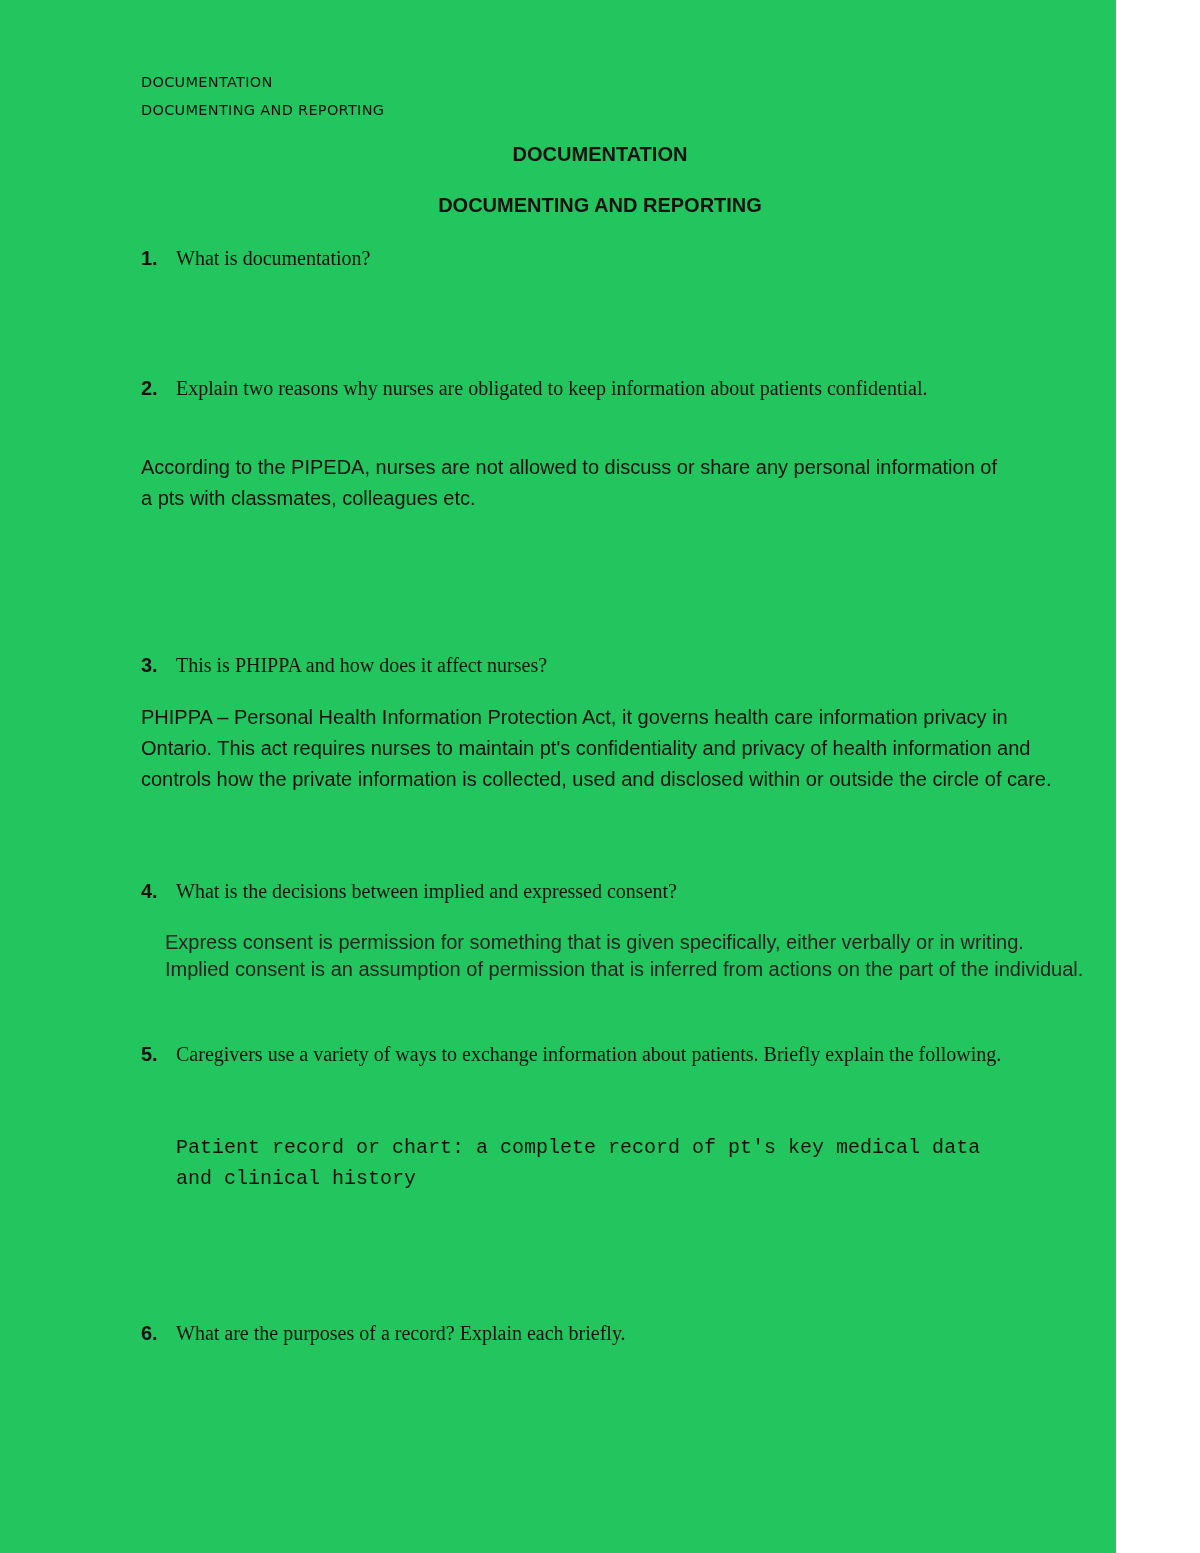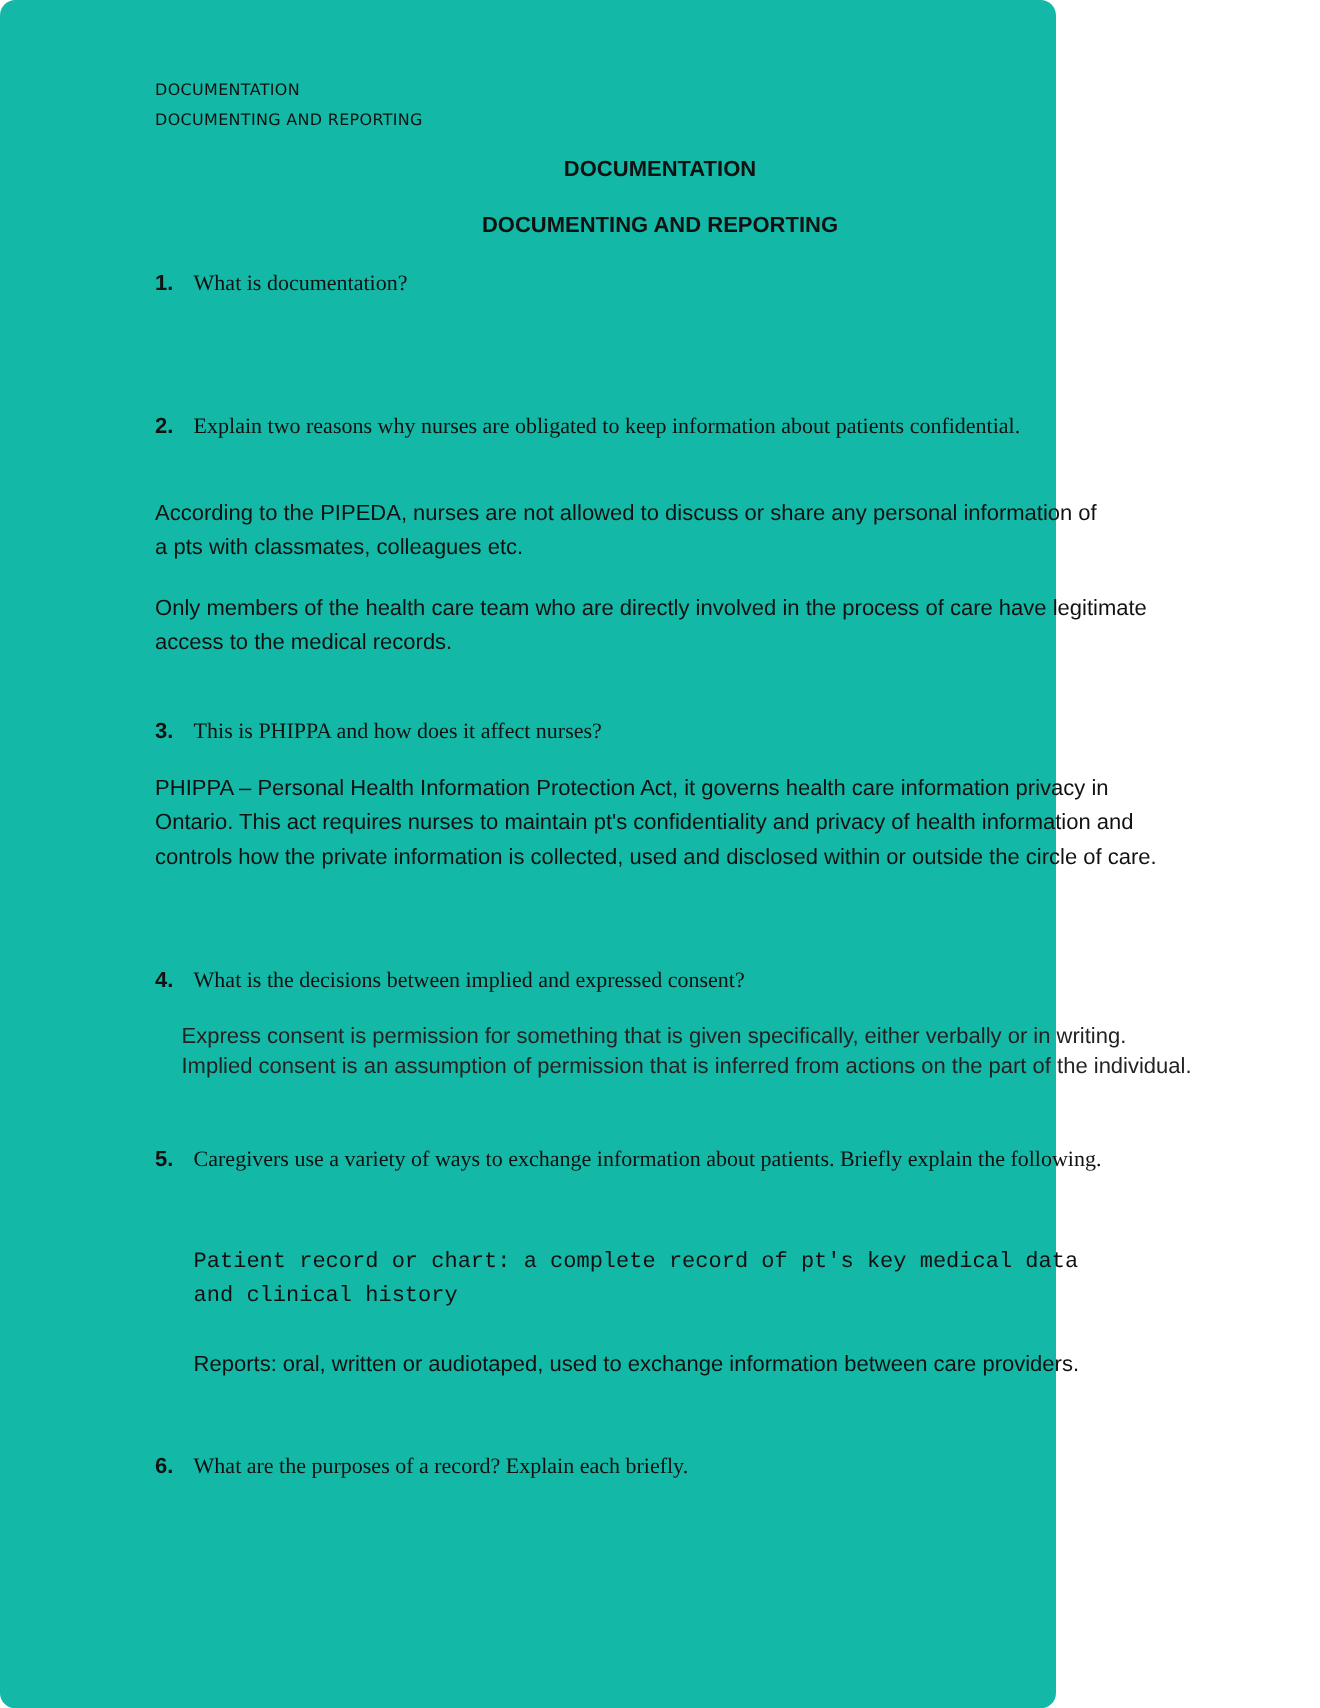--- a/index.html
+++ b/index.html
@@ -1,17 +1,17 @@
 <!DOCTYPE html>
 <html><head>
 <meta charset="utf-8">
 <style>
   html, body { margin: 0; padding: 0; background: #ffffff; }
   body { width: 1200px; height: 1553px; position: relative; overflow: hidden; }
-  .page { position: absolute; left: 0; top: 0; width: 960px; height: 1553px; background: #14b8a6; color: #111; font-family: "Liberation Sans", sans-serif; border-radius: 14px; }
+  .page { position: absolute; left: 0; top: 0; width: 1116px; height: 1553px; background: #22c55e; color: #111; font-family: "Liberation Sans", sans-serif; }
   .hdr { position: absolute; left: 141px; font-family: "DejaVu Sans", sans-serif; font-size: 14.5px; color: #111; letter-spacing: 0.3px; }
   .title { position: absolute; left: 0; width: 1200px; text-align: center; font-weight: bold; font-size: 20px; color: #111; }
   .qwrap { position: absolute; left: 141px; width: 920px; font-size: 20px; line-height: 31px; color: #111; }
   .qwrap .num { position: absolute; left: 0; top: 0; font-weight: bold; }
   .qwrap .qtext { display: block; padding-left: 35px; font-family: Liberation Serif, serif; }
   .p { position: absolute; left: 141px; width: 930px; font-size: 20px; line-height: 31px; color: #111; }
   .p.tight { line-height: 27px; color: #222; }
   .ind { position: absolute; left: 176px; width: 880px; font-size: 20px; line-height: 31px; color: #111; }
 </style>
 </head>
@@ -28,39 +28,37 @@
   <div class="qwrap" style="top:243px;">
     <span class="num">1.</span>
     <span class="qtext">What is documentation?</span>
   </div>
 
   <div class="qwrap" style="top:373px; width:890px;">
     <span class="num">2.</span>
     <span class="qtext">Explain two reasons why nurses are obligated to keep information about patients confidential.</span>
   </div>
   <div class="p" style="top:452px; width:870px;">According to the PIPEDA, nurses are not allowed to discuss or share any personal information of a pts with classmates, colleagues etc.</div>
-  <div class="p" style="top:538px; width:915px;">Only members of the health care team who are directly involved in the process of care have legitimate access to the medical records.</div>
 
   <div class="qwrap" style="top:650px;">
     <span class="num">3.</span>
     <span class="qtext">This is PHIPPA and how does it affect nurses?</span>
   </div>
   <div class="p" style="top:702px; width:930px;">PHIPPA – Personal Health Information Protection Act, it governs health care information privacy in Ontario. This act requires nurses to maintain pt's confidentiality and privacy of health information and controls how the private information is collected, used and disclosed within or outside the circle of care.</div>
 
   <div class="qwrap" style="top:876px;">
     <span class="num">4.</span>
     <span class="qtext">What is the decisions between implied and expressed consent?</span>
   </div>
   <div class="p tight" style="top:929px; width:920px;margin-left:24px;">Express consent is permission for something that is given specifically, either verbally or in writing. Implied consent is an assumption of permission that is inferred from actions on the part of the individual.</div>
 
   <div class="qwrap" style="top:1039px; width:880px;">
     <span class="num">5.</span>
     <span class="qtext">Caregivers use a variety of ways to exchange information about patients. Briefly explain the following.</span>
   </div>
   <div class="ind" style="top:1132px; width:830px;font-family:Liberation Mono, monospace;">Patient record or chart: a complete record of pt's key medical data and clinical history</div>
-  <div class="ind" style="top:1225px; width:850px;">Reports: oral, written or audiotaped, used to exchange information between care providers.</div>
 
   <div class="qwrap" style="top:1318px;">
     <span class="num">6.</span>
     <span class="qtext">What are the purposes of a record? Explain each briefly.</span>
   </div>
 
 </div>
 
 </body></html>

